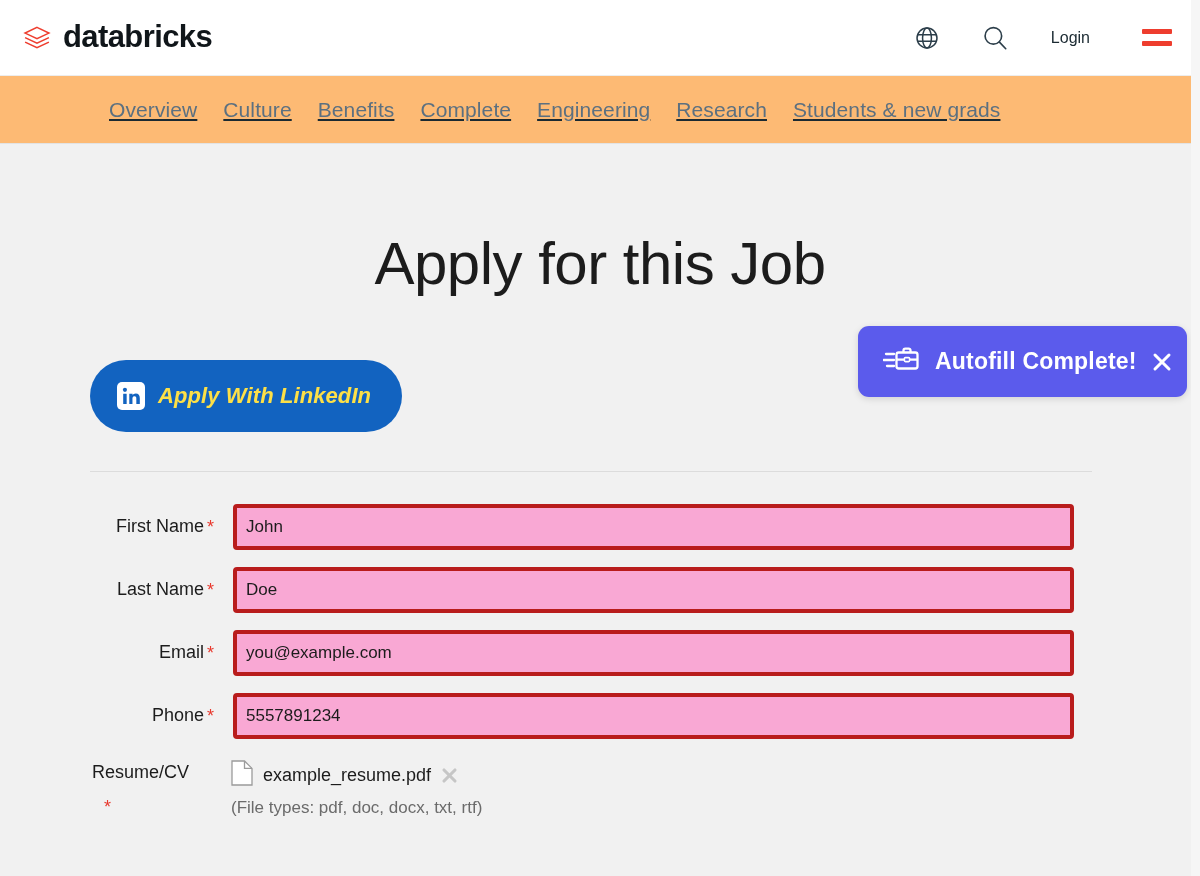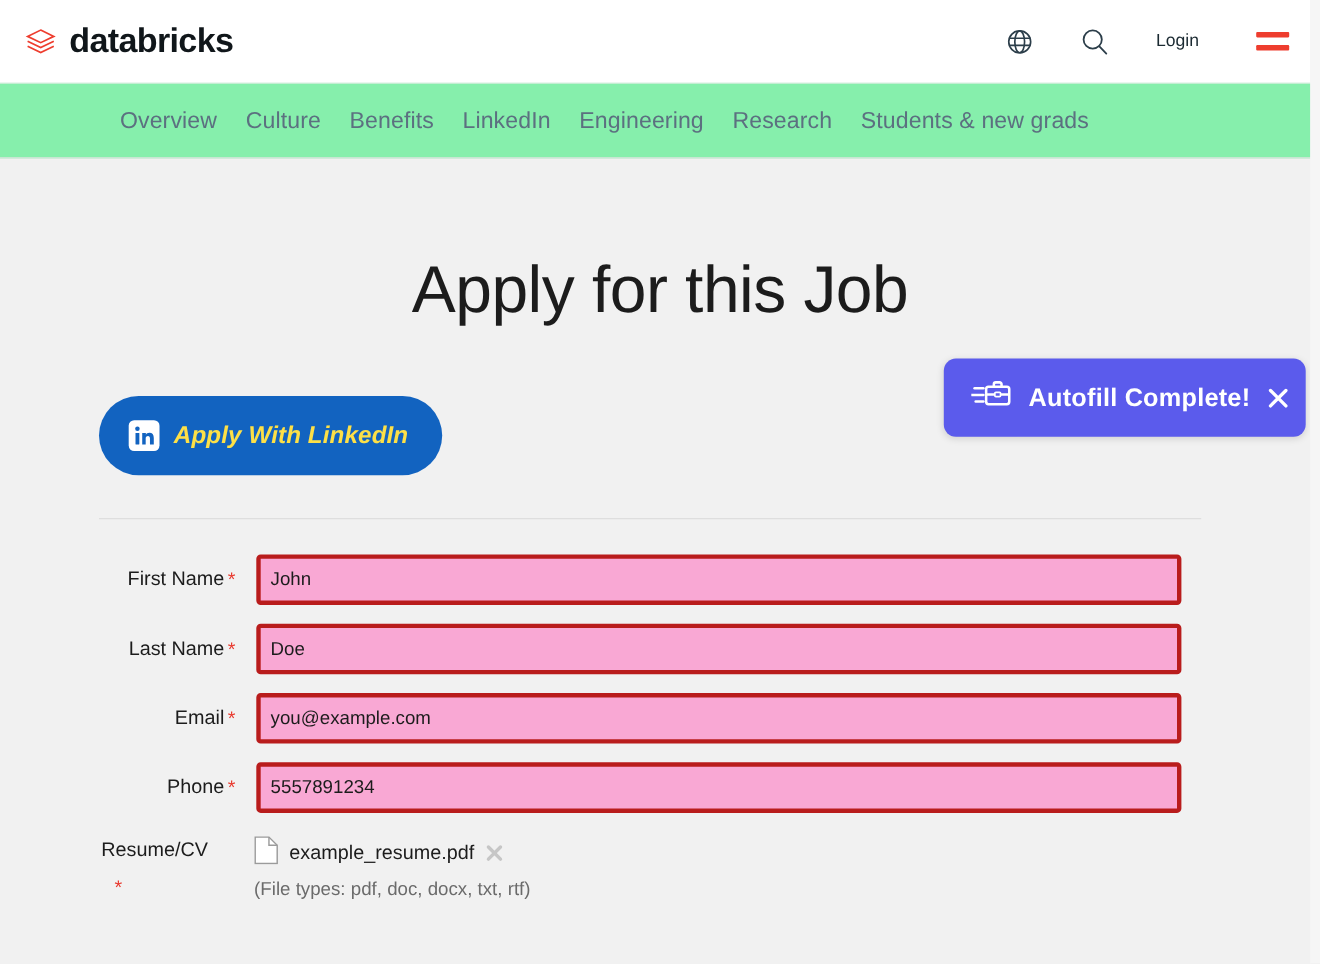--- a/index.html
+++ b/index.html
@@ -83,29 +83,30 @@
     display: block;
     width: 30px;
     height: 5px;
     background: #ee3d2e;
     border-radius: 1px;
   }
 
   
   .subnav {
     height: 69px;
-    background: #86efac;
+    background: #fdba74;
     border-bottom: 1px solid #e3e3e3;
     border-top: 1px solid #ededed;
     display: flex;
     align-items: center;
     padding-left: 109px;
     gap: 26px;
     position: relative;
     z-index: 4;
+    text-decoration: underline;
   }
 
   .subnav-item {
     font-size: 21px;
     color: #5c7080;
     cursor: pointer;
     white-space: nowrap;
     letter-spacing: 0.1px;
   }
 
@@ -344,21 +345,21 @@
       <span></span>
       <span></span>
     </div>
   </div>
 </header>
 
 <nav class="subnav">
   <div class="subnav-item">Overview</div>
   <div class="subnav-item">Culture</div>
   <div class="subnav-item">Benefits</div>
-  <div class="subnav-item">LinkedIn</div>
+  <div class="subnav-item">Complete</div>
   <div class="subnav-item">Engineering</div>
   <div class="subnav-item">Research</div>
   <div class="subnav-item">Students &amp; new grads</div>
 </nav>
 
 <main class="main">
 
   <div class="autofill-toast">
     <span>
       <svg width="38" height="30" viewBox="0 0 38 30" fill="none" xmlns="http://www.w3.org/2000/svg">

